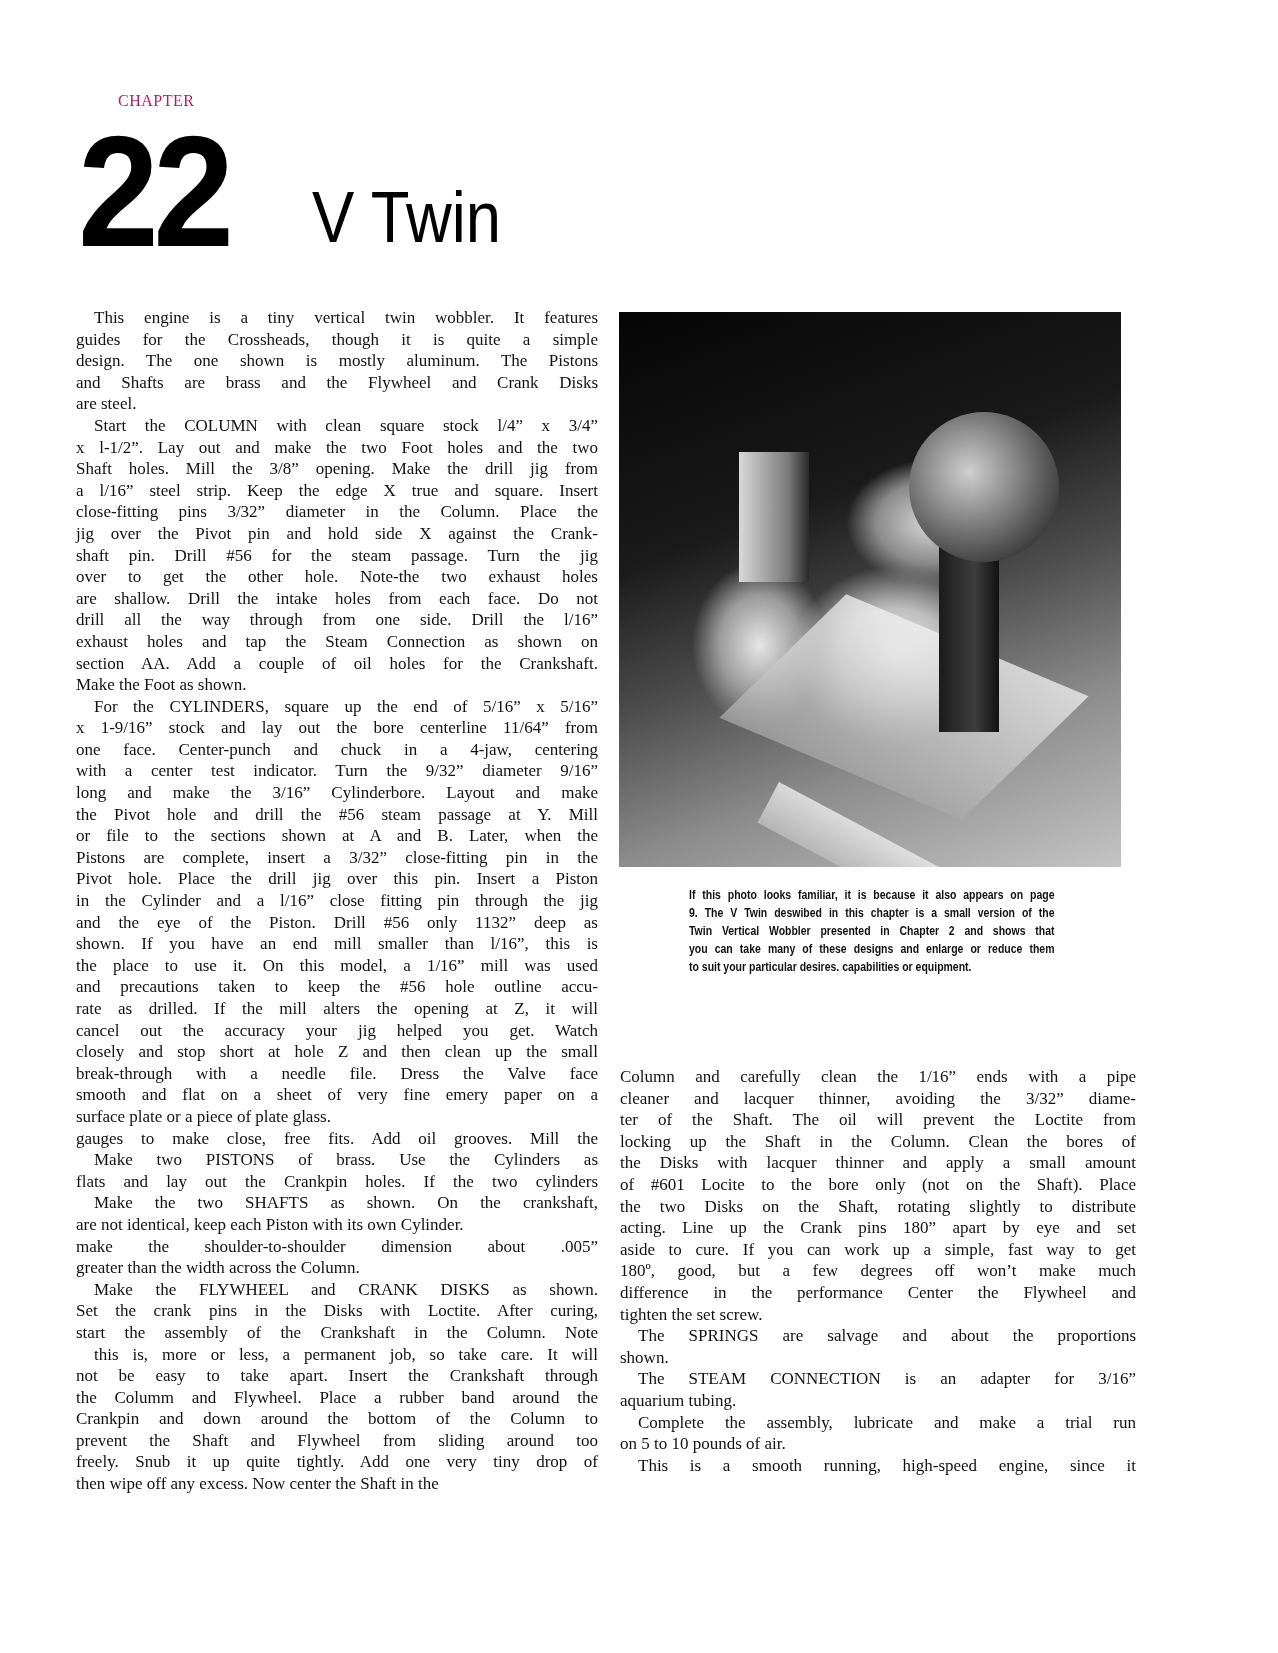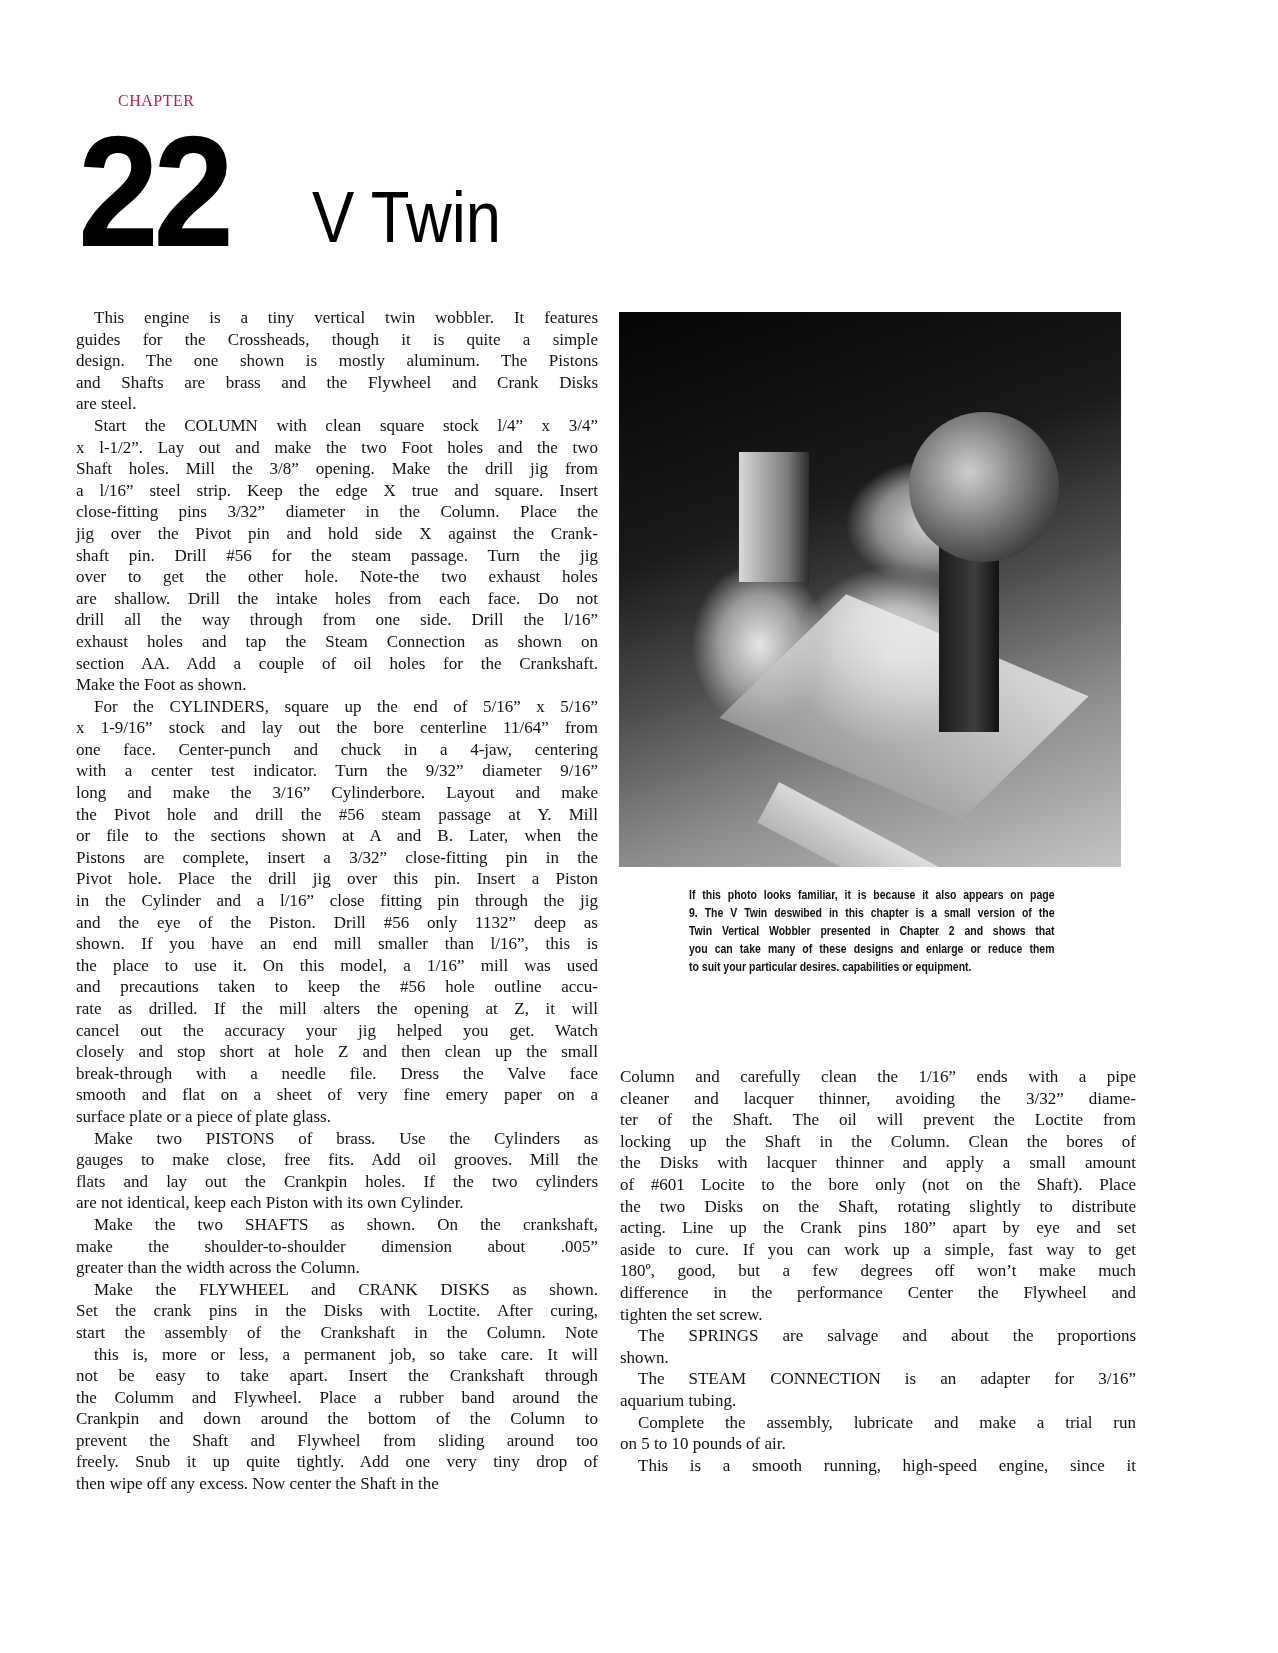--- a/index.html
+++ b/index.html
@@ -109,25 +109,25 @@
     <span class="line">and the eye of the Piston. Drill #56 only 1132” deep as</span>
     <span class="line">shown. If you have an end mill smaller than l/16”, this is</span>
     <span class="line">the place to use it. On this model, a 1/16” mill was used</span>
     <span class="line">and precautions taken to keep the #56 hole outline accu-</span>
     <span class="line">rate as drilled.  If the mill alters the opening at Z, it will</span>
     <span class="line">cancel out the accuracy your jig helped you get. Watch</span>
     <span class="line">closely and stop short at hole Z and then clean up the small</span>
     <span class="line">break-through with a needle file. Dress the Valve face</span>
     <span class="line">smooth and flat on a sheet of very fine emery paper on a</span>
     <span class="line last">surface plate or a piece of plate glass.</span>
+    <span class="line">gauges to make close, free fits. Add oil grooves. Mill the</span>
     <span class="line indent">Make two PISTONS of brass. Use the Cylinders as</span>
-    <span class="line">gauges to make close, free fits. Add oil grooves. Mill the</span>
     <span class="line">flats and lay out the Crankpin holes. If the two cylinders</span>
+    <span class="line indent">Make the two SHAFTS as shown. On the crankshaft,</span>
     <span class="line last">are not identical, keep each Piston with its own Cylinder.</span>
-    <span class="line indent">Make the two SHAFTS as shown. On the crankshaft,</span>
     <span class="line">make the shoulder-to-shoulder dimension about .005”</span>
     <span class="line last">greater than the width across the Column.</span>
     <span class="line indent">Make the FLYWHEEL and CRANK DISKS as shown.</span>
     <span class="line">Set the crank pins in the Disks with Loctite. After curing,</span>
     <span class="line">start the assembly of the Crankshaft in the Column. Note</span>
     <span class="line indent">this is, more or less, a permanent job, so take care.  It will</span>
     <span class="line">not be easy to take apart. Insert the Crankshaft through</span>
     <span class="line">the Columm  and Flywheel. Place a rubber band around the</span>
     <span class="line">Crankpin and down around the bottom of the Column to</span>
     <span class="line">prevent the Shaft and Flywheel from sliding around too</span>

